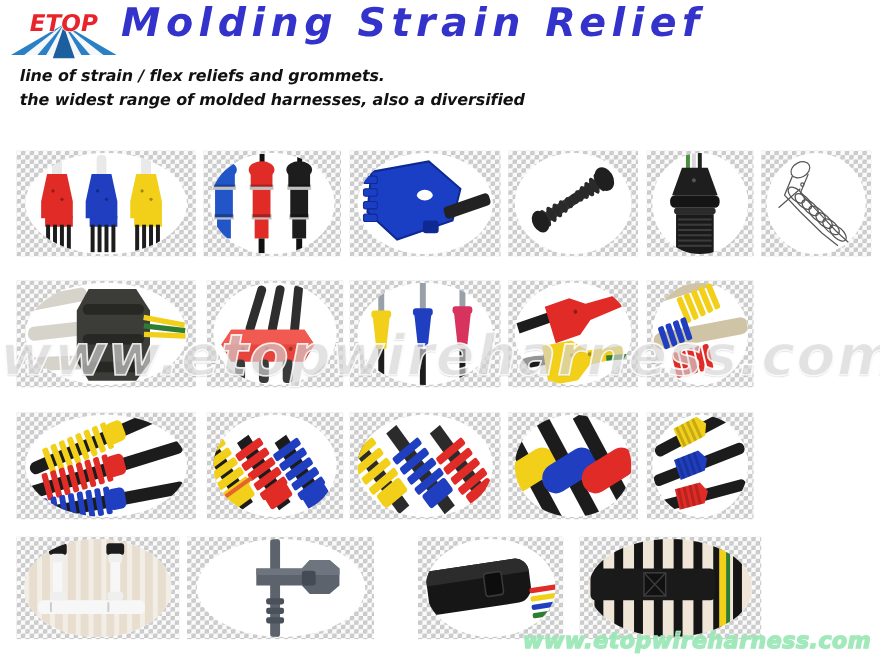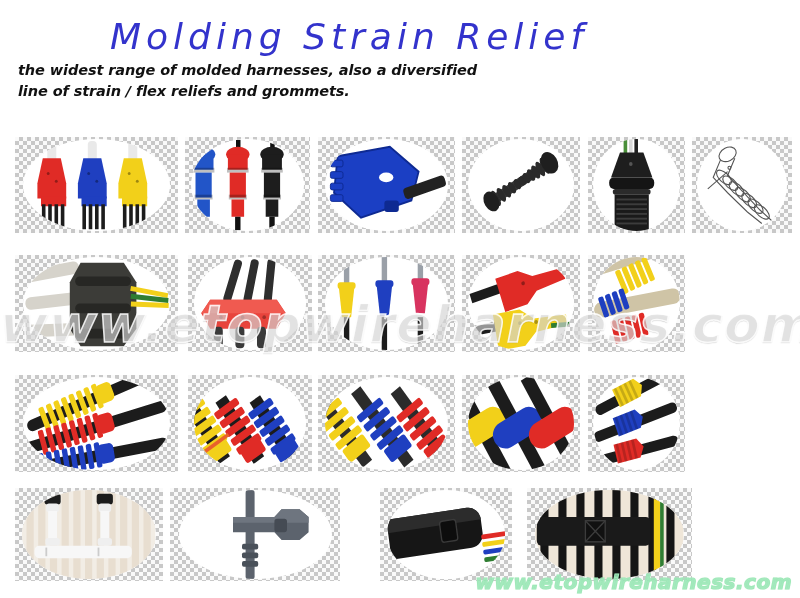--- a/index.html
+++ b/index.html
@@ -10,23 +10,23 @@
     font-family:"Liberation Sans", sans-serif;
     position:relative;
   }
   #page{position:relative;width:800px;height:598px;overflow:hidden;background:#fff;}
 
   
   .header{position:absolute;left:0;top:0;width:800px;height:128px;}
   .logo{position:absolute;left:8px;top:8px;width:100px;height:52px;}
   .logo svg{display:block;}
   .title{
-    position:absolute;left:110px;top:15px;
+    position:absolute;left:110px;top:0;
     font-family:"DejaVu Sans", sans-serif;
-    font-size:36px;font-style:italic;font-weight:400;
+    font-size:36px;font-style:italic;font-weight:700;
     color:#3333cc;letter-spacing:5px;white-space:nowrap;
     line-height:44px;
   }
   .blurb{
     position:absolute;left:18px;top:60px;width:640px;
     font-family:"DejaVu Sans", sans-serif;
     font-size:14.5px;font-style:italic;font-weight:700;
     color:#111111;line-height:20.5px;letter-spacing:-0.1px;
   }
   .blurb div{white-space:nowrap;}
@@ -77,26 +77,41 @@
     pointer-events:none;white-space:nowrap;
   }
 </style>
 </head>
 <body>
 
 <div id="page">
 
   <div class="header">
 
+    <div class="logo">
+      <svg viewBox="0 0 100 52" xmlns="http://www.w3.org/2000/svg" aria-hidden="true">
+
+        <g>
+          <path d="M50 14 L2 42 L98 42 Z" fill="#2b7fc4"></path>
+          <path d="M50 14 L14 42 L26 42 Z" fill="#ffffff" opacity="0.95"></path>
+          <path d="M50 14 L34 42 L44 42 Z" fill="#ffffff" opacity="0.95"></path>
+          <path d="M50 14 L56 42 L66 42 Z" fill="#ffffff" opacity="0.95"></path>
+          <path d="M50 14 L74 42 L86 42 Z" fill="#ffffff" opacity="0.95"></path>
+          <path d="M50 16 L40 45 L60 45 Z" fill="#1d5f9e"></path>
+        </g>
+
+        <text x="50" y="20" font-family="DejaVu Sans, sans-serif" font-size="21" font-weight="bold" font-style="italic" fill="#e8242a" text-anchor="middle" stroke="#ffffff" stroke-width="1" paint-order="stroke">ETOP</text>
+      </svg>
+    </div>
 
     <div class="title">Molding Strain Relief</div>
 
     <div class="blurb">
+      <div>line of strain / flex reliefs and grommets.</div>
       <div>the widest range of molded harnesses, also a diversified</div>
-      <div>line of strain / flex reliefs and grommets.</div>
     </div>
   </div>
 
   <div id="gallery">
       <div class="row" style="top: 137px; height: 96px; width: 800px;">
         <div class="tile" style="left: 15px; width: 163px; height: 96px;">
           <div class="oval">
             <div class="art">
               <svg viewBox="0 0 163 96" preserveAspectRatio="none">
 

